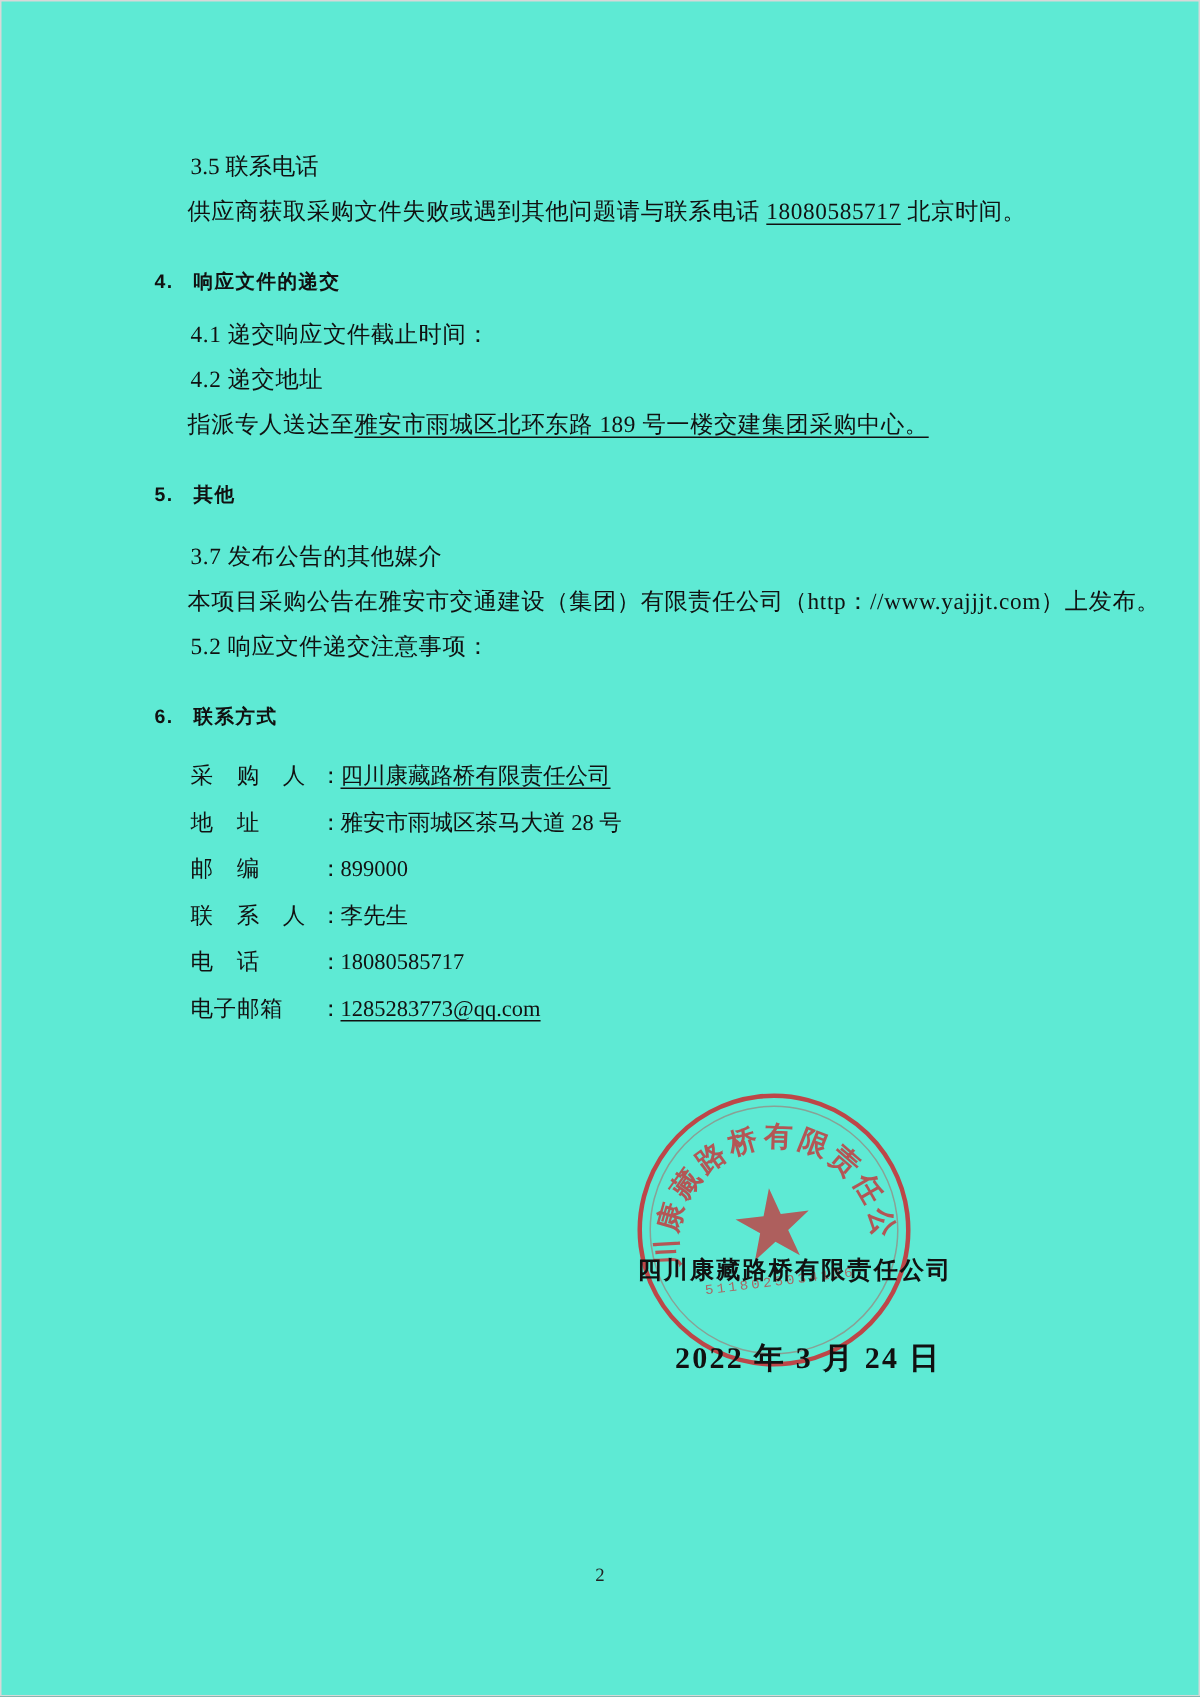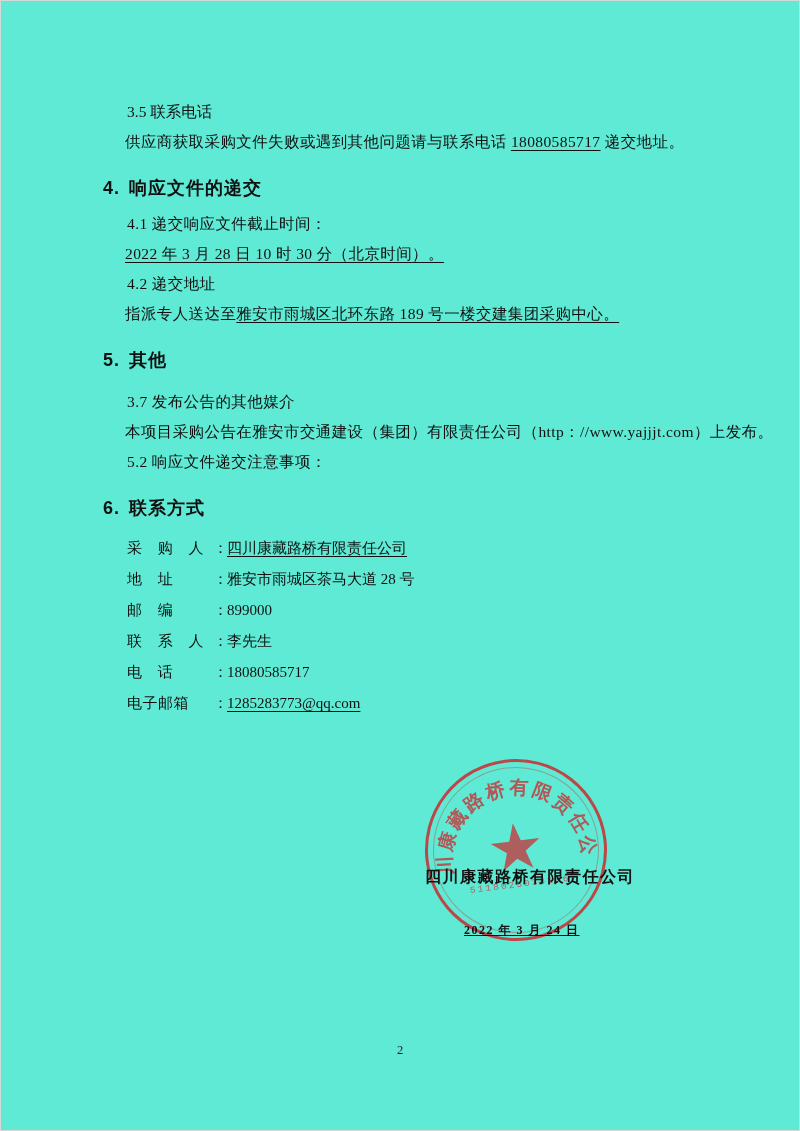--- a/index.html
+++ b/index.html
@@ -38,21 +38,21 @@
     white-space: nowrap;
   }
   .sub-head {
     font-size: 15.5px;
     line-height: 30px;
     margin-top: 2px;
   }
   .section {
     font-family: "Liberation Sans", "DejaVu Sans", sans-serif;
     font-weight: bold;
-    font-size: 18px;
+    font-size: 13px;
     line-height: 34px;
     margin-top: 14px;
     margin-bottom: 4px;
     margin-left: -22px;
     letter-spacing: 1px;
   }
   .section .num {
     display: inline-block;
     width: 26px;
   }
@@ -172,27 +172,26 @@
     position: absolute;
     left: 300px;
     top: 108px;
     font-size: 16px;
     font-weight: bold;
     letter-spacing: 1.5px;
     white-space: nowrap;
   }
   .sign-date {
     position: absolute;
-    left: 339px;
+    left: 325px;
     top: 163px;
-    font-size: 12px;
+    font-size: 20px;
     font-weight: bold;
     letter-spacing: 1.5px;
     white-space: nowrap;
-    text-decoration: underline;
   }
   .page-number {
     position: absolute;
     left: 0;
     top: 1043px;
     width: 800px;
     text-align: center;
     font-size: 12.5px;
     color: #222;
   }
@@ -200,28 +199,27 @@
 </head>
 <body>
 
 <div class="page">
   <div class="paper-border"></div>
 
   <div class="content">
 
     <div class="sub-head indent-1">3.5 联系电话</div>
     <div class="line indent-2">
-      <span>供应商获取采购文件失败或遇到其他问题请与联系电话 </span><span class="u">18080585717</span><span> 递交地址。</span>
+      <span>供应商获取采购文件失败或遇到其他问题请与联系电话 </span><span class="u">18080585717</span><span> 北京时间。</span>
     </div>
 
     <div class="section">
       <span class="num">4.</span><span>响应文件的递交</span>
     </div>
     <div class="line indent-1">4.1 递交响应文件截止时间：</div>
-    <div class="line indent-2 u">2022 年 3 月 28 日 10 时 30 分（北京时间）。</div>
     <div class="line indent-1">4.2 递交地址</div>
     <div class="line indent-2">
       <span>指派专人送达至</span><span class="u">雅安市雨城区北环东路 189 号一楼交建集团采购中心。</span>
     </div>
 
     <div class="section">
       <span class="num">5.</span><span>其他</span>
     </div>
     <div class="gap-sm"></div>
     <div class="line indent-1">3.7 发布公告的其他媒介</div>

